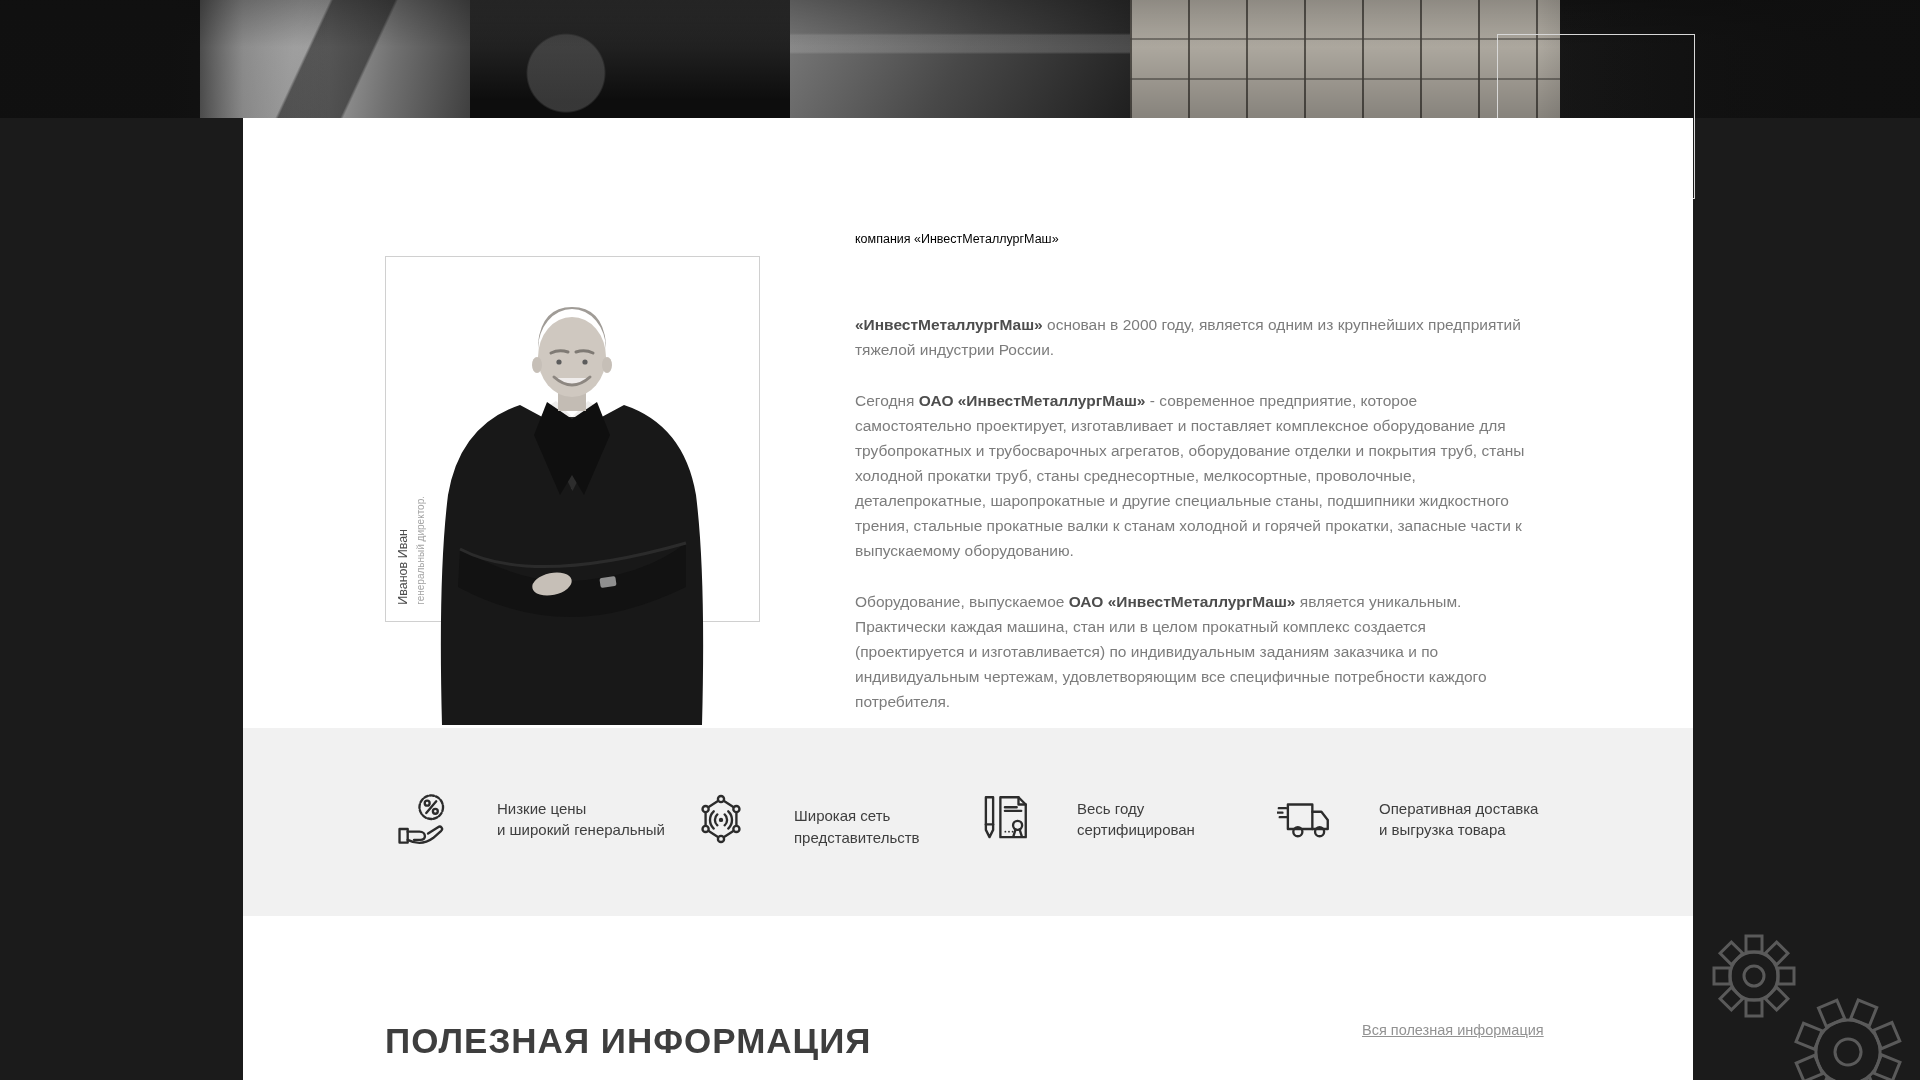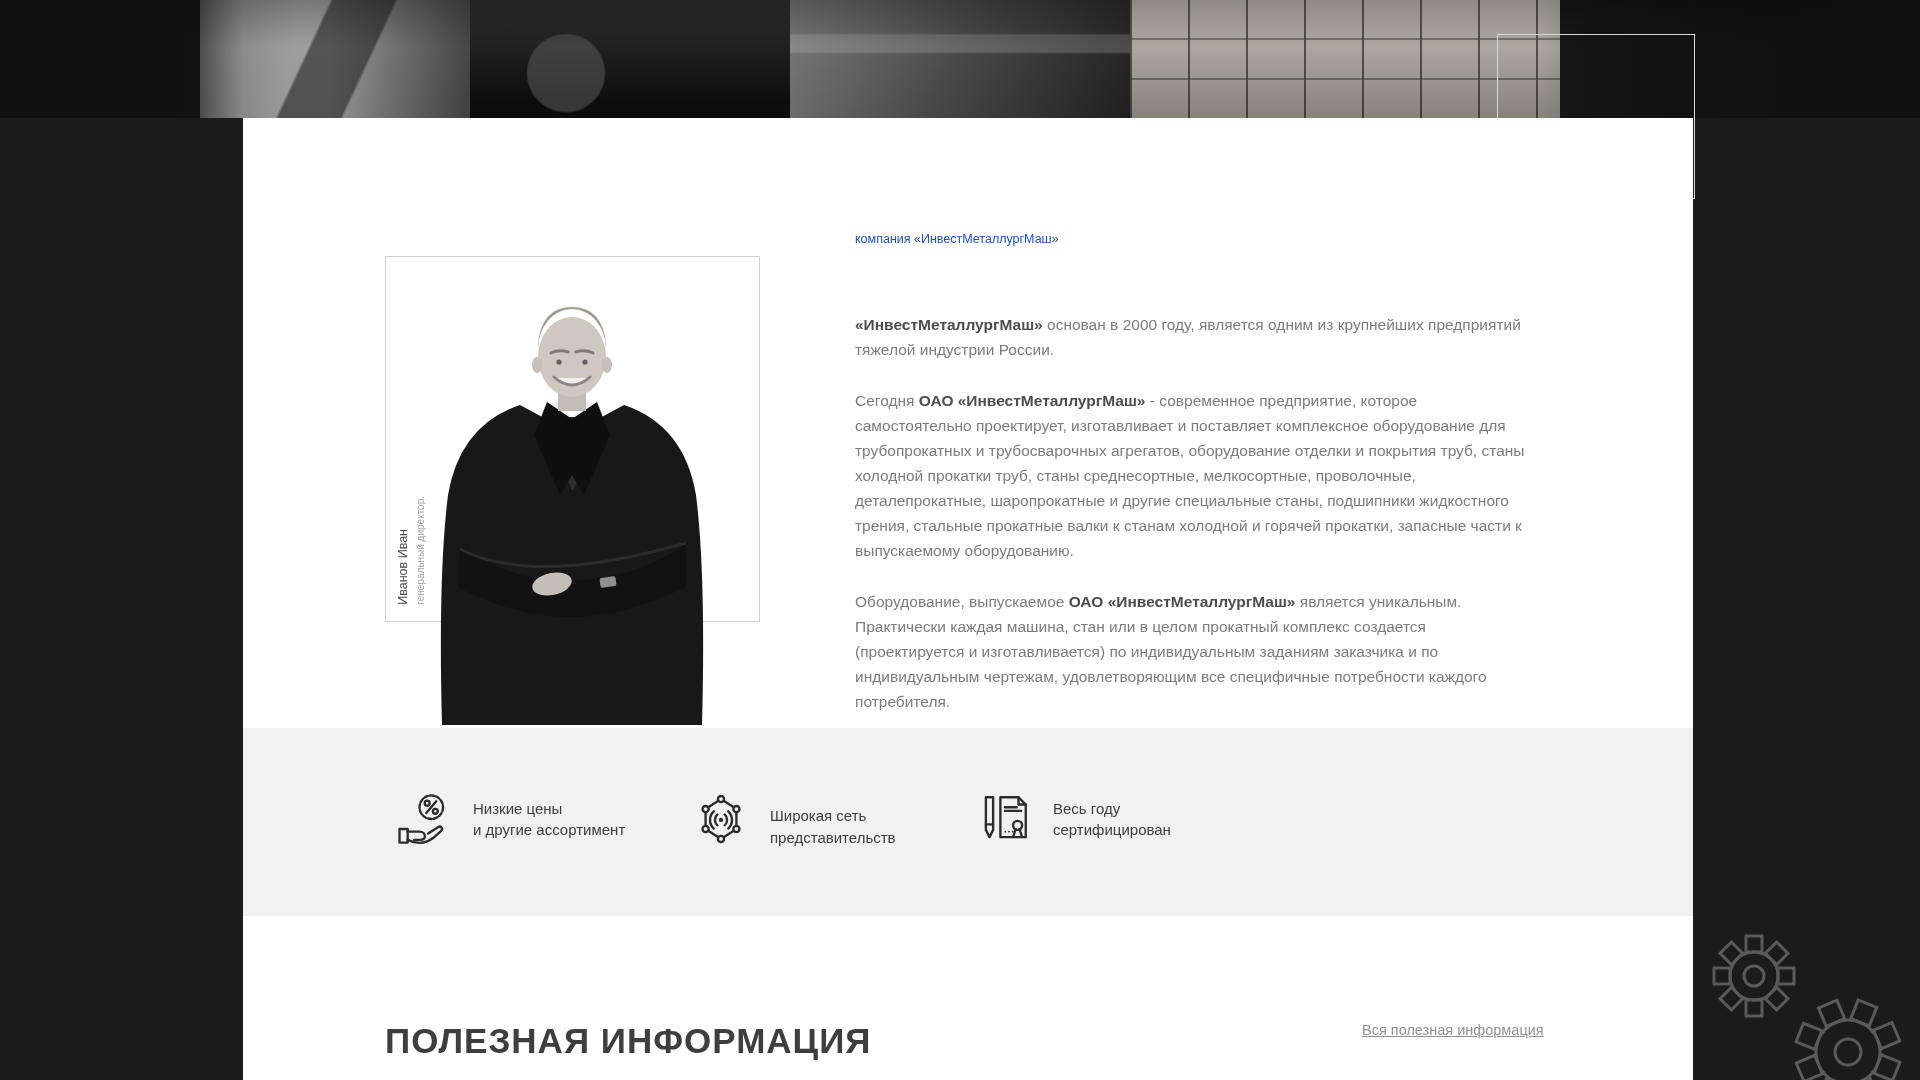--- a/index.html
+++ b/index.html
@@ -36,28 +36,28 @@
 
   .photo-frame{position:absolute;left:142px;top:138px;width:373px;height:364px;
     border:1px solid #d0d0d0;background:#fff;}
   .portrait{position:absolute;left:16px;top:26px;}
   .vlabel{position:absolute;left:10px;bottom:16px;height:160px;display:flex;gap:5px;align-items:flex-end;z-index:2;}
   .vlabel span{writing-mode:vertical-rl;transform:rotate(180deg);white-space:nowrap;}
   .vname{font-size:12.5px;color:#4c4c4c;}
   .vpos{font-size:10px;color:#a3a3a3;}
 
   .h1{position:absolute;left:604px;top:54px;font-size:37px;font-weight:bold;color:#3e3e3e;letter-spacing:.5px;}
-  .subtitle{position:absolute;left:612px;top:114px;font-size:12.5px;color:#1d4ed8;}
+  .subtitle{position:absolute;left:612px;top:114px;font-size:12.5px;color:#000000;}
   .paras{position:absolute;left:612px;top:166px;width:682px;font-size:15.5px;line-height:25px;color:#7c7c7c;margin-top:28px;}
   .paras p{margin:0 0 26px 0;}
   .paras .b{font-weight:bold;color:#4d4d4d;}
 
   
   .strip{position:absolute;left:0;top:610px;right:0;height:188px;background:#f1f1f1;}
-  .feature{position:absolute;top:62px;display:flex;align-items:center;gap:20px;}
+  .feature{position:absolute;top:62px;display:flex;align-items:center;gap:44px;}
   .feature:nth-child(1){left:152px;}
   .feature:nth-child(2){left:449px;align-items:flex-end;}
   .feature:nth-child(3){left:732px;}
   .feature:nth-child(4){left:1034px;}
   .ficon{width:58px;height:58px;display:block;flex:0 0 auto;}
   .ficon svg{width:58px;height:58px;display:block;}
   .ftext{font-size:15px;line-height:21.5px;color:#3e3e3e;}
 
   
   .useful{position:absolute;left:0;top:798px;right:0;height:164px;text-decoration:underline;}
@@ -139,21 +139,21 @@
       <path d="M14 55 c10 5 20 4 28 -2 l9 -8 c2.5 -2.5 -0.5 -6 -3.5 -4 l-11 7"></path>
       <path d="M14 46 h13 c4 0 6 2.5 6 5 0 2.5 -2 4 -5 4 h-7"></path>
       <circle cx="40" cy="19" r="13" stroke-dasharray="4.4 2.2"></circle>
       <circle cx="35.5" cy="14.5" r="2.7"></circle>
               <circle cx="44.5" cy="23.5" r="2.7"></circle>
       <path d="M45.5 12.5 L34.5 25.5"></path>
     </svg>
           </span>
           <div class="ftext">
             <div>Низкие цены</div>
-            <div>и другие ассортимент</div>
+            <div>и широкий генеральный</div>
           </div>
         </div>
         <div class="feature">
           <span class="ficon">
             <svg viewBox="0 0 64 64" fill="none" stroke="#2c2c2c" stroke-width="2.6" stroke-linecap="round" stroke-linejoin="round">
       <path d="M32 10 L49 21 L49 43 L32 54 L15 43 L15 21 Z"></path>
       <circle cx="32" cy="10" r="3.4" fill="#f1f1f1"></circle>
               <circle cx="49" cy="21" r="3.4" fill="#f1f1f1"></circle>
       <circle cx="49" cy="43" r="3.4" fill="#f1f1f1"></circle>
               <circle cx="32" cy="54" r="3.4" fill="#f1f1f1"></circle>
@@ -180,20 +180,35 @@
       <circle cx="47" cy="39" r="5"></circle>
       <path d="M44.8 43.5 l-2.3 7 M49.2 43.5 l2.3 7"></path>
       <circle cx="33.5" cy="46" r="1" fill="#2c2c2c" stroke="none"></circle>
       <circle cx="37.5" cy="46" r="1" fill="#2c2c2c" stroke="none"></circle>
       <circle cx="41.5" cy="46" r="1" fill="#2c2c2c" stroke="none"></circle>
     </svg>
           </span>
           <div class="ftext">
             <div>Весь году</div>
             <div>сертифицирован</div>
+          </div>
+        </div>
+        <div class="feature">
+          <span class="ficon">
+            <svg viewBox="0 0 64 64" fill="none" stroke="#2c2c2c" stroke-width="2.6" stroke-linecap="round" stroke-linejoin="round">
+      <rect x="12" y="16" width="27" height="27"></rect>
+      <path d="M39 24 h10 l7 9 v10 h-17"></path>
+      <circle cx="23" cy="46" r="5"></circle>
+              <circle cx="47" cy="46" r="5"></circle>
+      <path d="M2 20 h8 M0 25 h6 M3 30 h8"></path>
+    </svg>
+          </span>
+          <div class="ftext">
+            <div>Оперативная доставка</div>
+            <div>и выгрузка товара</div>
           </div>
         </div>
       </section>
 
     <section class="useful">
       <h2 class="h2">ПОЛЕЗНАЯ ИНФОРМАЦИЯ</h2>
       <a class="useful-link">Вся полезная информация</a>
     </section>
   </div>
 

